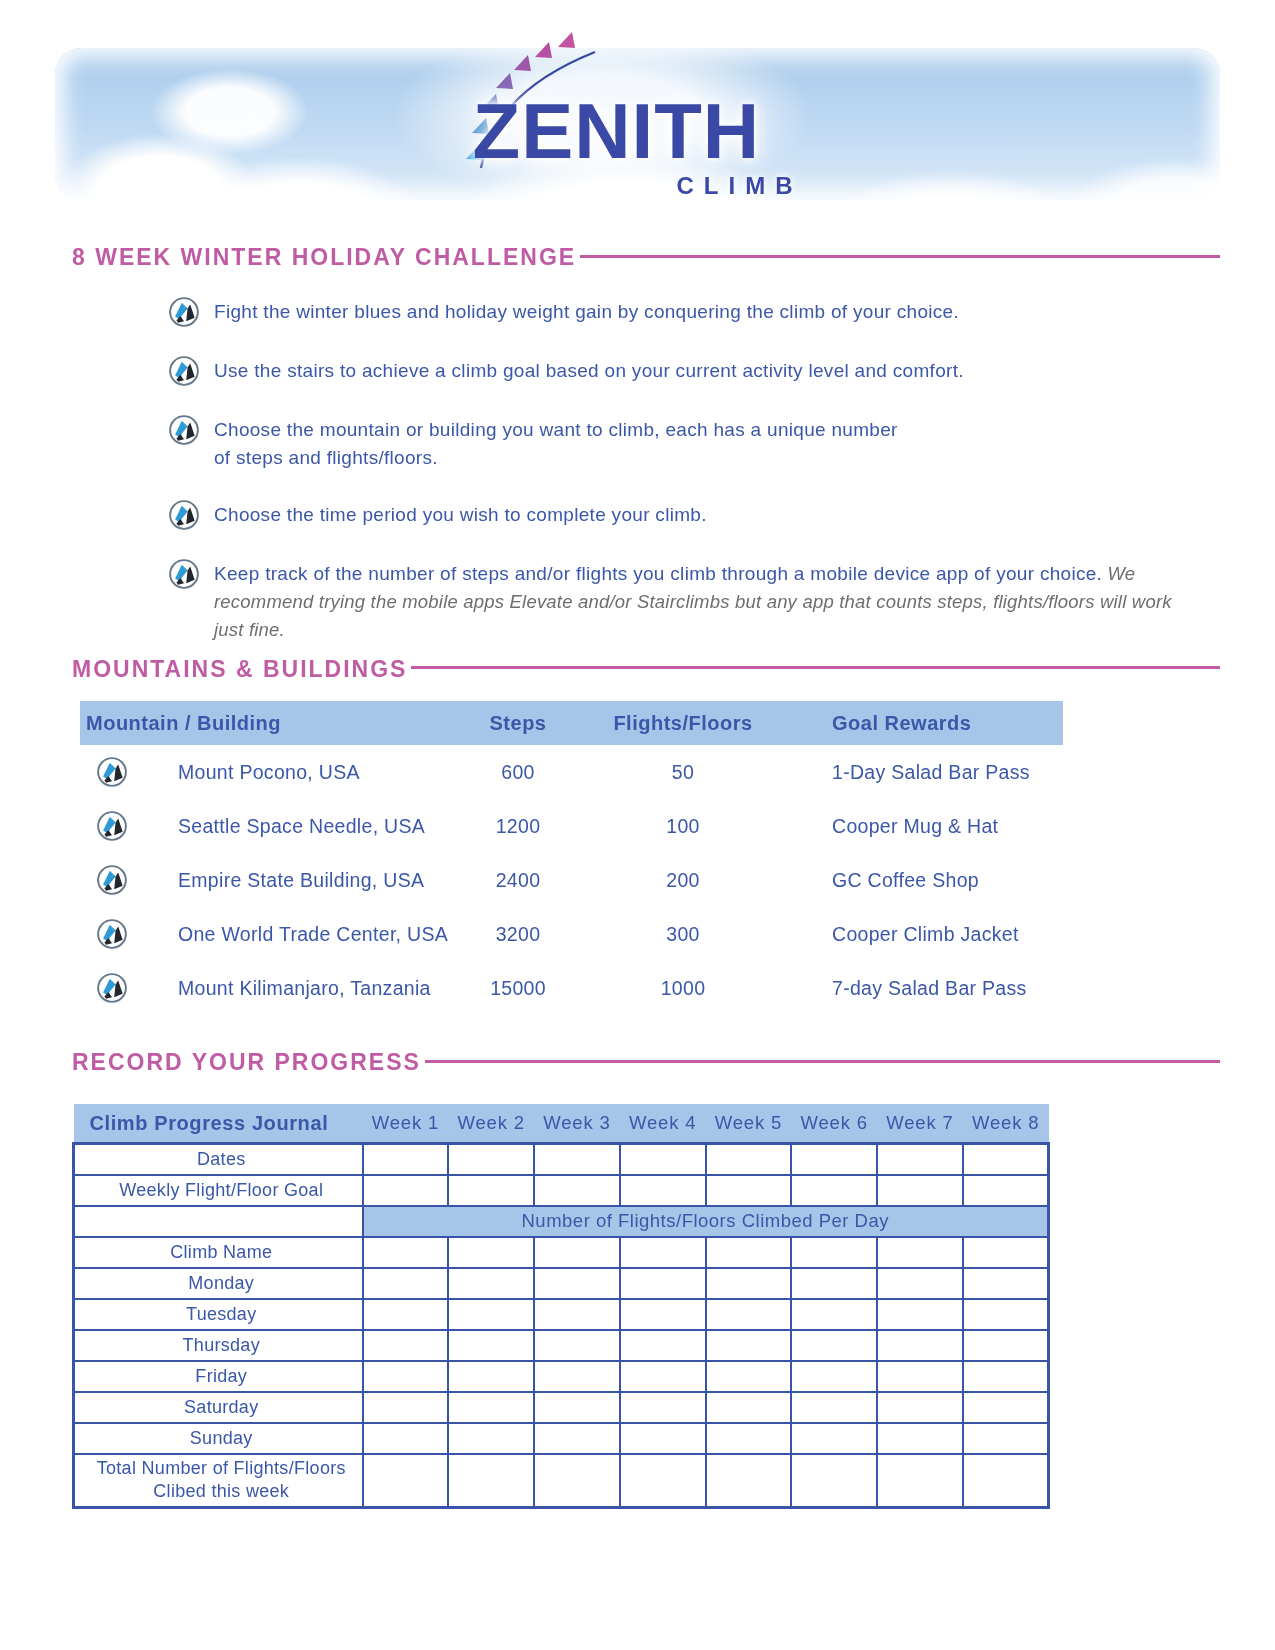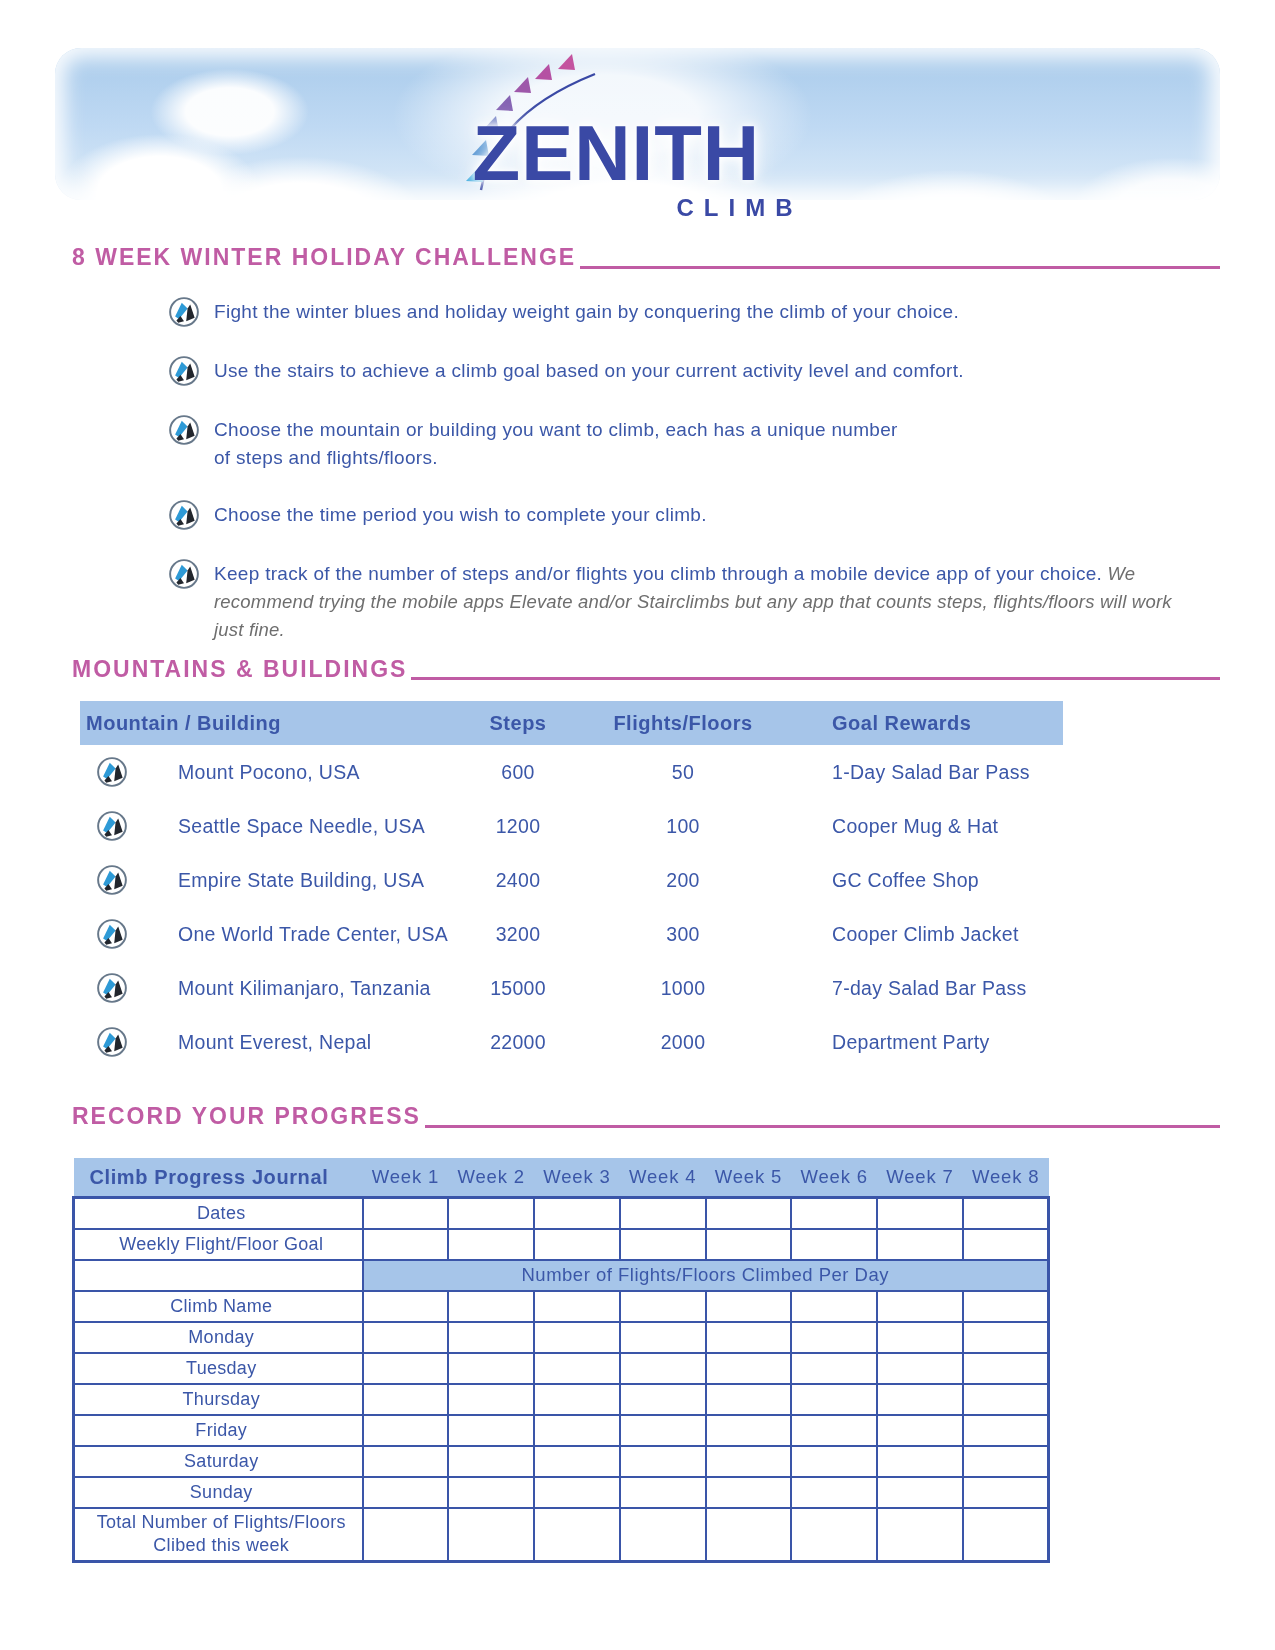--- a/index.html
+++ b/index.html
@@ -18,36 +18,36 @@
       radial-gradient(130px 75px at 9% 95%,  #fff 0 48%, rgba(255,255,255,0) 78%),
       radial-gradient(170px 95px at 21% 120%,#fff 0 50%, rgba(255,255,255,0) 78%),
       radial-gradient(110px 60px at 15% 42%, rgba(255,255,255,.95) 0 40%, rgba(255,255,255,0) 72%),
       radial-gradient(230px 100px at 49% 118%,#fff 0 45%, rgba(255,255,255,0) 76%),
       radial-gradient(300px 130px at 47% 45%, rgba(255,255,255,.85) 0 32%, rgba(255,255,255,0) 70%),
       radial-gradient(170px 85px at 77% 122%, rgba(255,255,255,.9) 0 45%, rgba(255,255,255,0) 75%),
       radial-gradient(140px 70px at 96% 105%, rgba(255,255,255,.85) 0 40%, rgba(255,255,255,0) 72%),
       linear-gradient(180deg,#A9CBEB 0%,#BFD9F3 52%,#DCEBF8 100%);
     box-shadow:inset 0 0 20px 10px rgba(255,255,255,.9);
   }
-  .logo{position:absolute;left:50%;top:26px;transform:translateX(-50%);width:330px;}
+  .logo{position:absolute;left:50%;top:4px;transform:translateX(-50%);width:330px;}
   .zenith{
     position:relative;padding-top:40px;font-size:78px;line-height:1;font-weight:bold;
     color:var(--navy);letter-spacing:1px;
     text-shadow:0 0 6px #fff,0 0 14px #fff,0 0 24px rgba(255,255,255,.85);
   }
   .climb{
     margin-top:2px;text-align:right;font-size:24px;font-weight:bold;color:var(--navy);
     letter-spacing:10px;padding-right:0;
     text-shadow:0 0 6px #fff,0 0 12px rgba(255,255,255,.9);
   }
   .flags{position:absolute;left:-16px;top:-52px;width:170px;height:175px;overflow:visible;}
   .flags path{fill:none;stroke:var(--navy);stroke-width:2.4;}
 
   
-  .heading{display:flex;align-items:flex-end;margin:0 55px 0 72px;}
+  .heading{display:flex;align-items:center;margin:0 55px 0 72px;}
   .heading .htxt{
     color:var(--pink);font-size:23px;font-weight:bold;letter-spacing:2px;
     line-height:1.2;white-space:nowrap;
   }
   .heading .rule{flex:1;border-bottom:3px solid var(--pink);margin:0 0 3px 4px;}
   .h-challenge{margin-top:44px;}
   .h-mountains{margin-top:12px;}
   .h-progress{margin-top:34px;}
 
   
@@ -257,36 +257,20 @@
   <polygon points="22,14 25,9.5 30,24.5 20.5,28.5" fill="#22262d"></polygon>
   <polygon points="9.5,27.5 14,22.5 18,28.5 11.5,30" fill="#22262d"></polygon>
 </svg>
               <span class="nm">Mount Kilimanjaro, Tanzania</span>
             </span>
           </td>
       <td class="c-steps">15000</td>
       <td class="c-fl">1000</td>
       <td class="c-rw">7-day Salad Bar Pass</td>
         </tr>
-        <tr>
-          <td class="c-name">
-            <span class="nm-wrap">
-              <svg class="bicon" viewBox="0 0 36 36" aria-hidden="true">
-  <circle cx="18" cy="18" r="15.6" fill="#fff" stroke="#67788a" stroke-width="2.2"></circle>
-  <polygon points="8,23 15.5,7.5 22,14 12.5,26" fill="#2E9AD6"></polygon>
-  <polygon points="22,14 25,9.5 30,24.5 20.5,28.5" fill="#22262d"></polygon>
-  <polygon points="9.5,27.5 14,22.5 18,28.5 11.5,30" fill="#22262d"></polygon>
-</svg>
-              <span class="nm">Mount Everest, Nepal</span>
-            </span>
-          </td>
-      <td class="c-steps">22000</td>
-      <td class="c-fl">2000</td>
-      <td class="c-rw">Department Party</td>
-        </tr>
       </tbody>
   </table>
 
   <div class="heading h-progress">
     <span class="htxt">RECORD YOUR PROGRESS</span>
     <span class="rule"></span>
   </div>
   <table class="journal">
     <colgroup id="journal-cols">
         <col style="width:289px">

